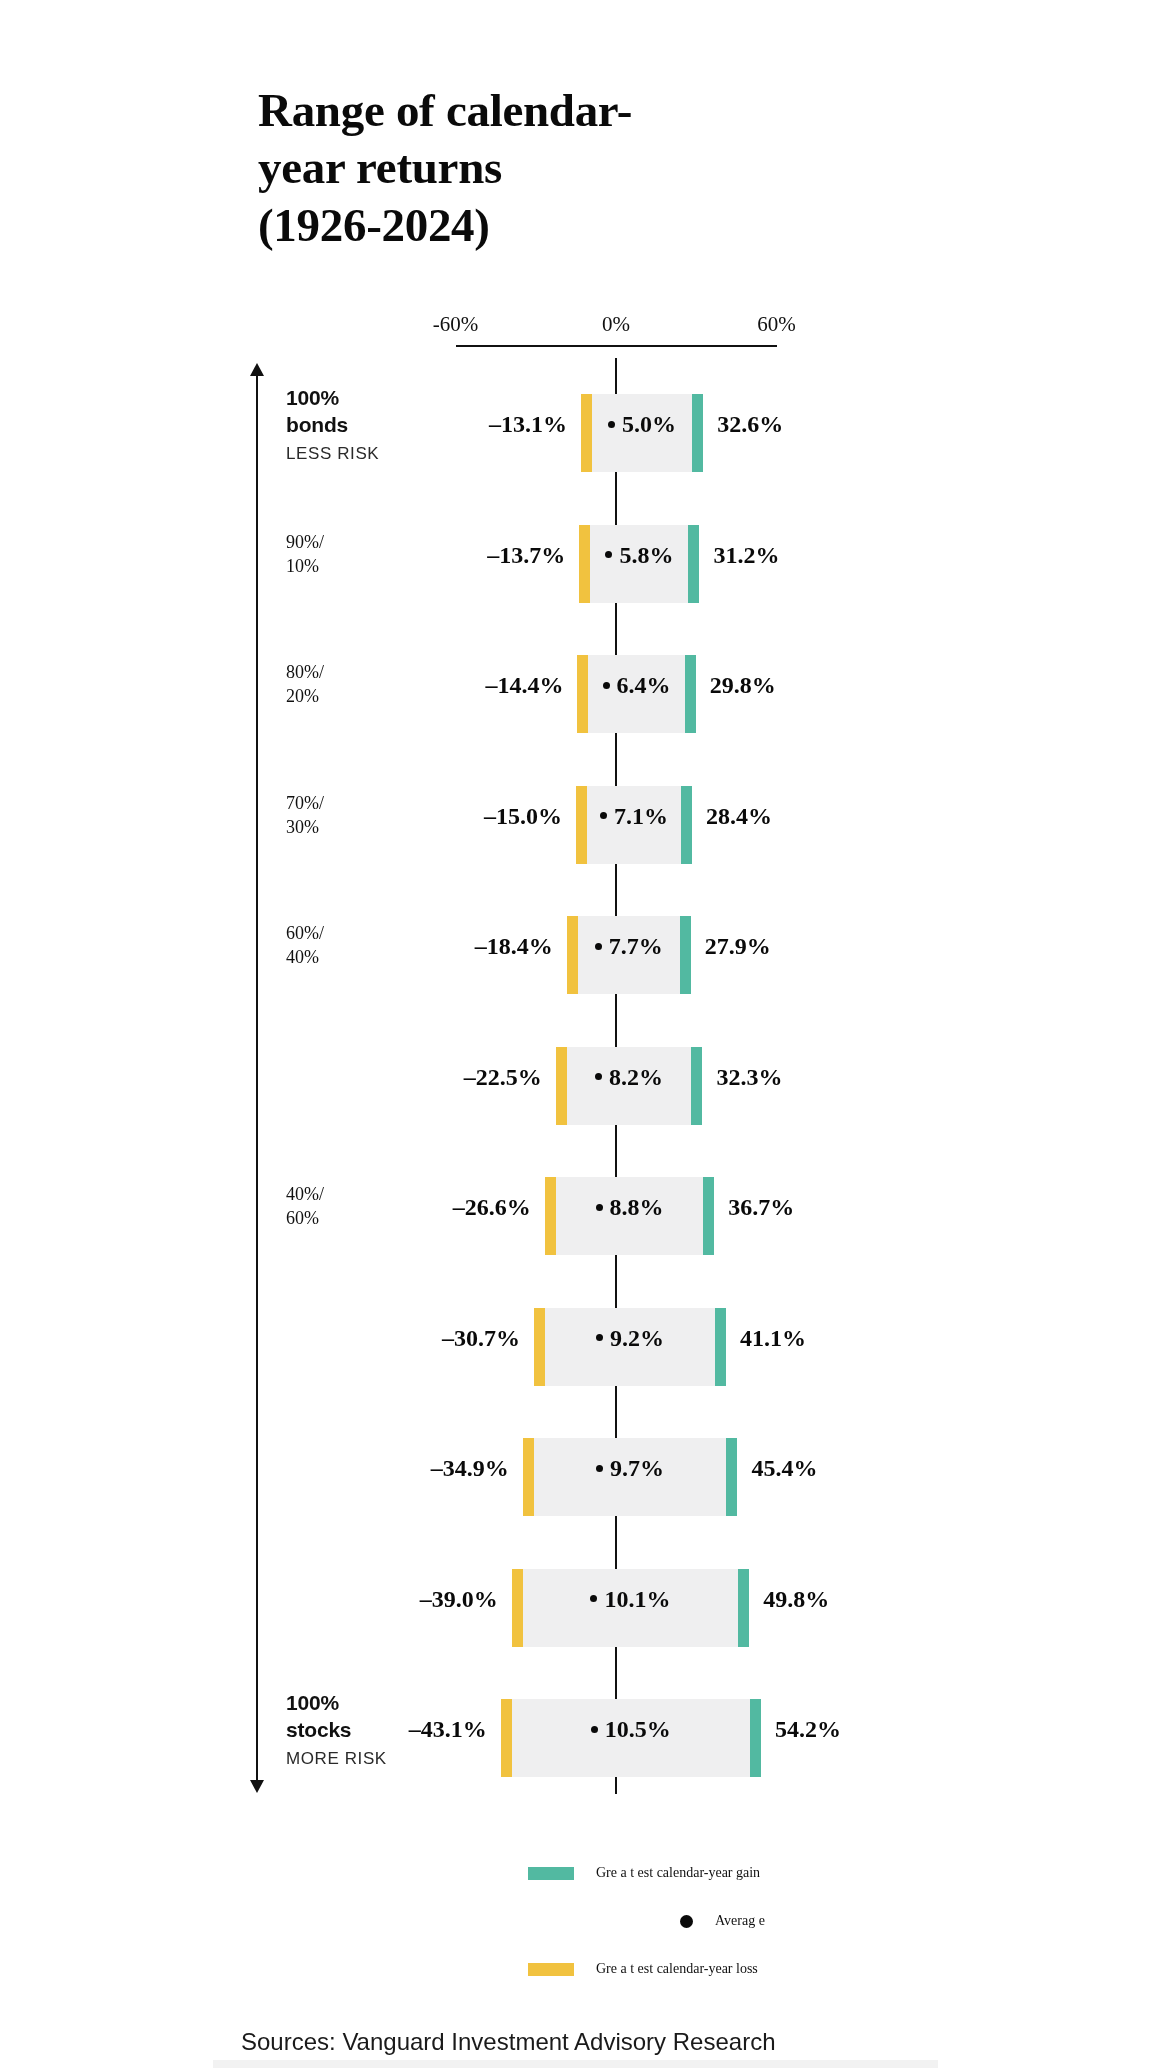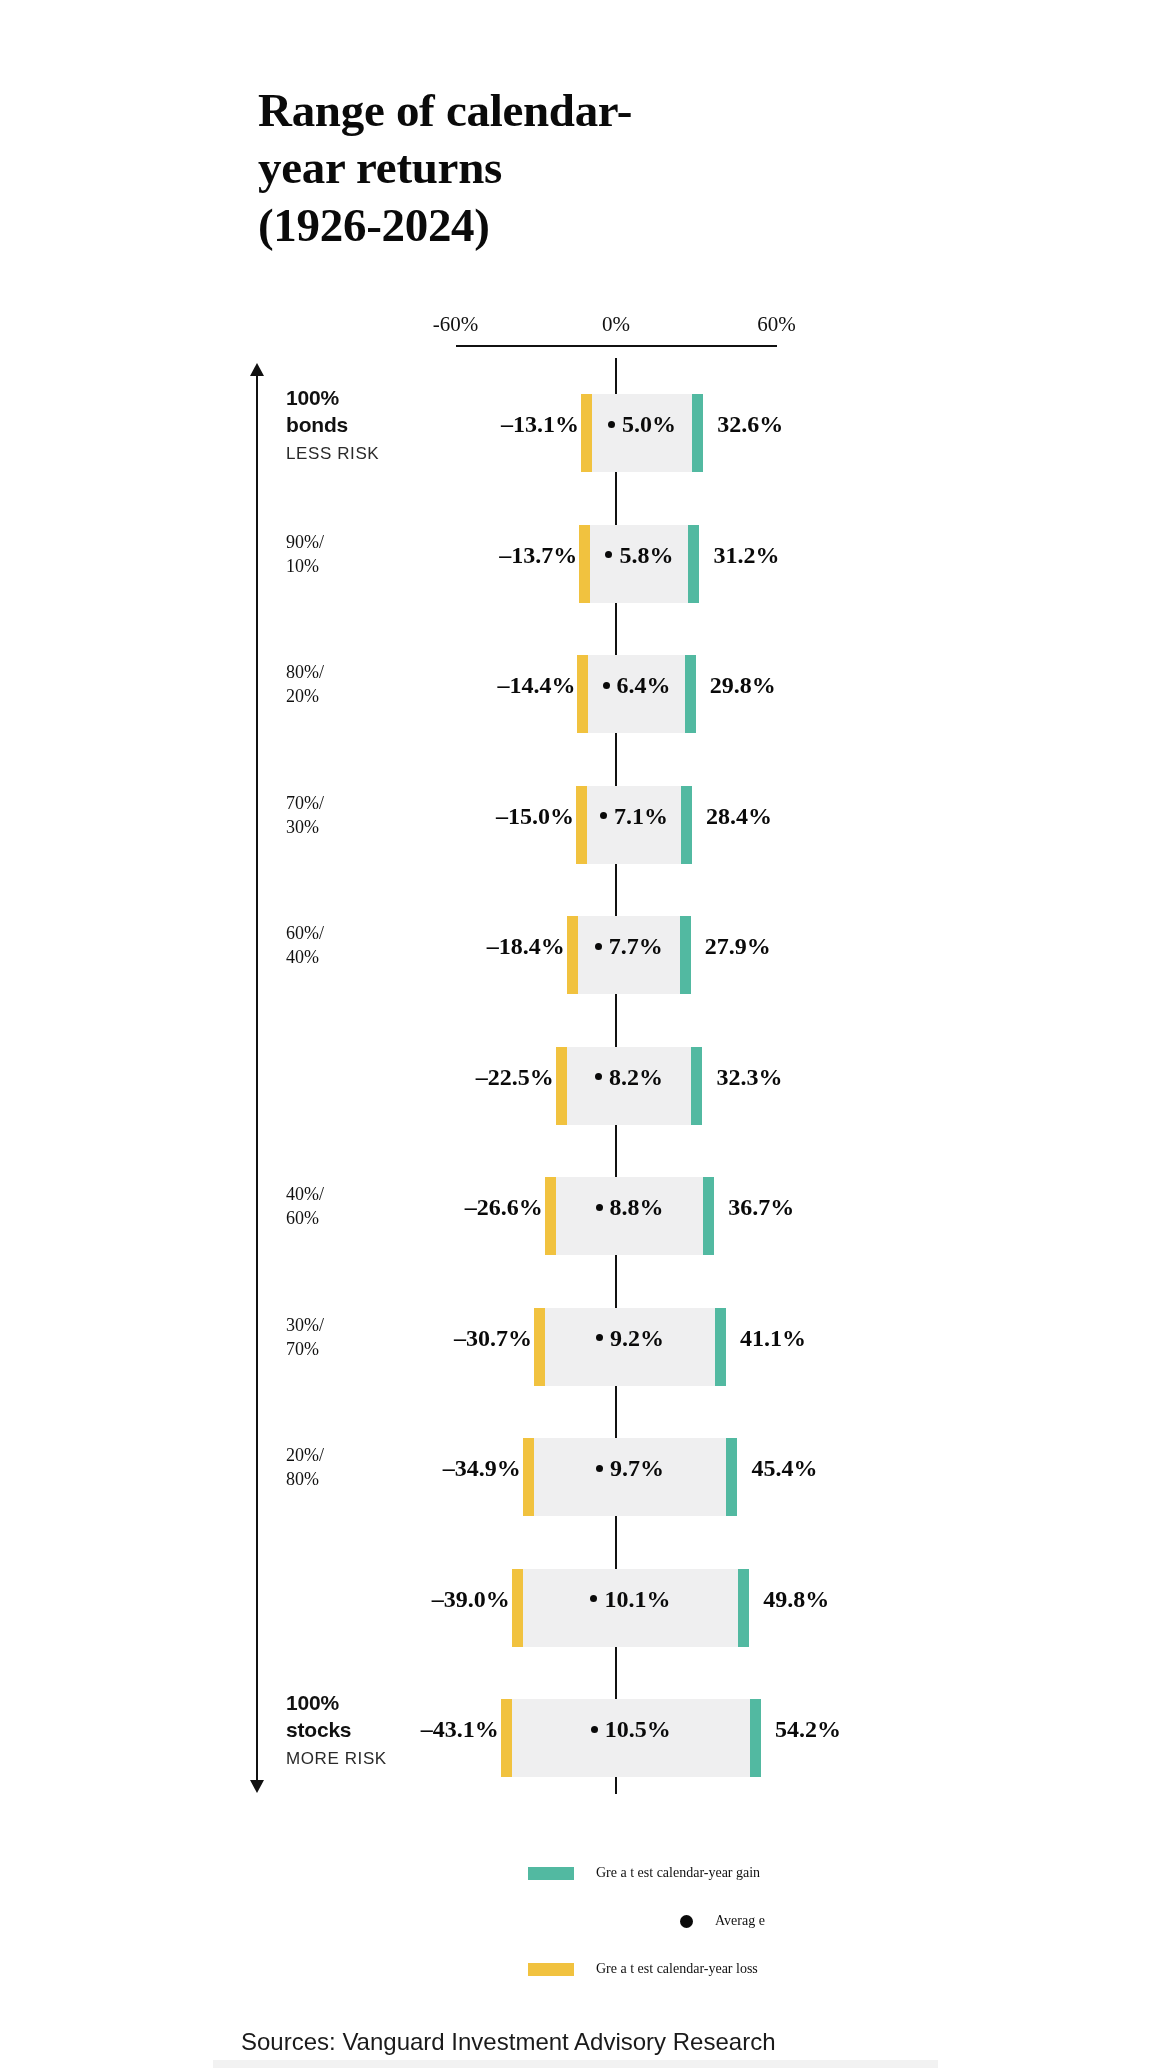--- a/index.html
+++ b/index.html
@@ -148,21 +148,21 @@
     position: absolute;
     top: 50px;
     font-family: "Liberation Serif", serif;
     font-weight: bold;
     font-size: 24px;
     color: #0a0a0a;
     white-space: nowrap;
     line-height: 50px;
     top: 41px;
   }
-  .val.loss-val { transform: translateX(-100%); padding-right: 2px; }
+  .val.loss-val { transform: translateX(-100%); padding-right: 14px; }
   .val.gain-val { padding-left: 14px; }
   .val.avg-val  { transform: translateX(-50%); }
   .val.avg-val .dot {
     display: inline-block;
     width: 7px; height: 7px;
     border-radius: 50%;
     background: #0a0a0a;
     vertical-align: middle;
     margin-right: 7px;
     position: relative;
@@ -329,37 +329,29 @@
         </div>
         <div class="band" style="left: 536.845px; width: 169.327px;"></div>
         <div class="cap loss" style="left: 536.845px;"></div>
         <div class="cap gain" style="left: 695.173px;"></div>
         <div class="val loss-val" style="left: 536.845px;">–26.6%</div>
         <div class="val gain-val" style="left: 706.173px;">36.7%</div>
         <div class="val avg-val" style="left: 621.509px;"><span class="dot"></span><span>8.8%</span></div>
       </div>
       <div class="row" style="top: 1271.5px;">
         <div class="zero-line" style="left: 607px; top: 0px; height: 130.5px;"></div>
-        <div class="row-label">
-          <div class="lbl">30%/
-70%</div>
-        </div>
         <div class="band" style="left: 525.878px; width: 192.065px;"></div>
         <div class="cap loss" style="left: 525.878px;"></div>
         <div class="cap gain" style="left: 706.942px;"></div>
         <div class="val loss-val" style="left: 525.878px;">–30.7%</div>
         <div class="val gain-val" style="left: 717.942px;">41.1%</div>
         <div class="val avg-val" style="left: 621.91px;"><span class="dot"></span><span>9.2%</span></div>
       </div>
       <div class="row" style="top: 1402px;">
         <div class="zero-line" style="left: 607px; top: 0px; height: 130.5px;"></div>
-        <div class="row-label">
-          <div class="lbl">20%/
-80%</div>
-        </div>
         <div class="band" style="left: 514.643px; width: 214.802px;"></div>
         <div class="cap loss" style="left: 514.643px;"></div>
         <div class="cap gain" style="left: 718.445px;"></div>
         <div class="val loss-val" style="left: 514.643px;">–34.9%</div>
         <div class="val gain-val" style="left: 729.445px;">45.4%</div>
         <div class="val avg-val" style="left: 622.044px;"><span class="dot"></span><span>9.7%</span></div>
       </div>
       <div class="row" style="top: 1532.5px;">
         <div class="zero-line" style="left: 607px; top: 0px; height: 130.5px;"></div>
         <div class="band" style="left: 503.675px; width: 237.54px;"></div>

